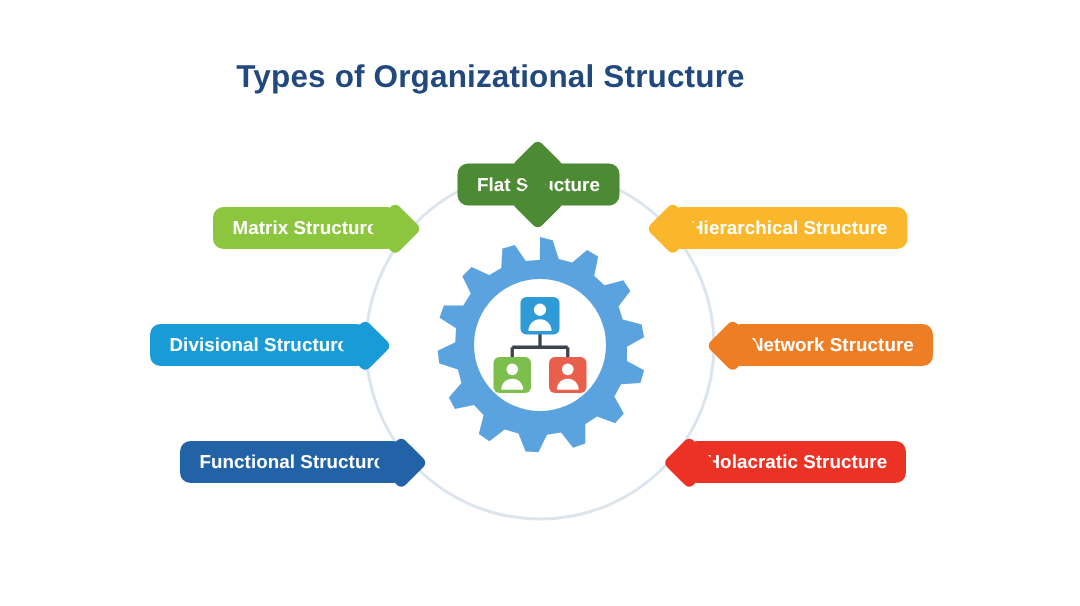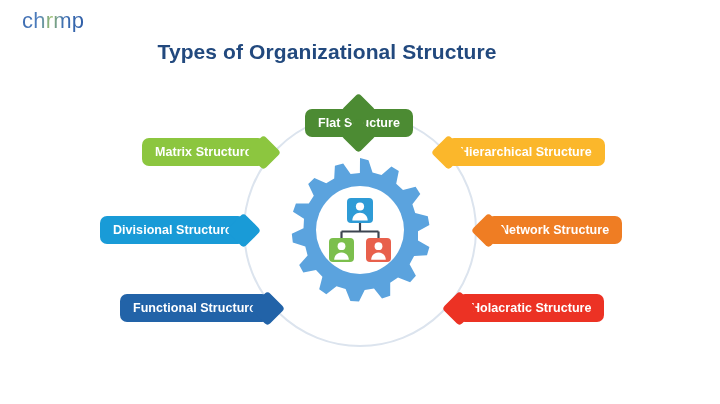--- a/index.html
+++ b/index.html
@@ -122,21 +122,20 @@
   #banner-divisional  { left: 100px; top: 216px; }
   #banner-network     { left: 487px; top: 216px; }
   #banner-functional  { left: 120px; top: 294px; }
   #banner-holacratic  { left: 458px; top: 294px; }
 </style>
 </head>
 <body>
 
 <div id="infographic">
 
-  <div id="brand-logo">chrmp</div>
 
   <div id="page-title" style="color: rgb(34, 73, 126);">Types of Organizational Structure</div>
 
   <div id="center-ring" style="border-color: rgb(220, 228, 238);"></div>
 
   <div id="gear-wrap">
     <svg viewBox="0 0 148 148" xmlns="http://www.w3.org/2000/svg">
       <g>
         <path d="M74 2
                  L82.5 4.2 L86.5 16.6

